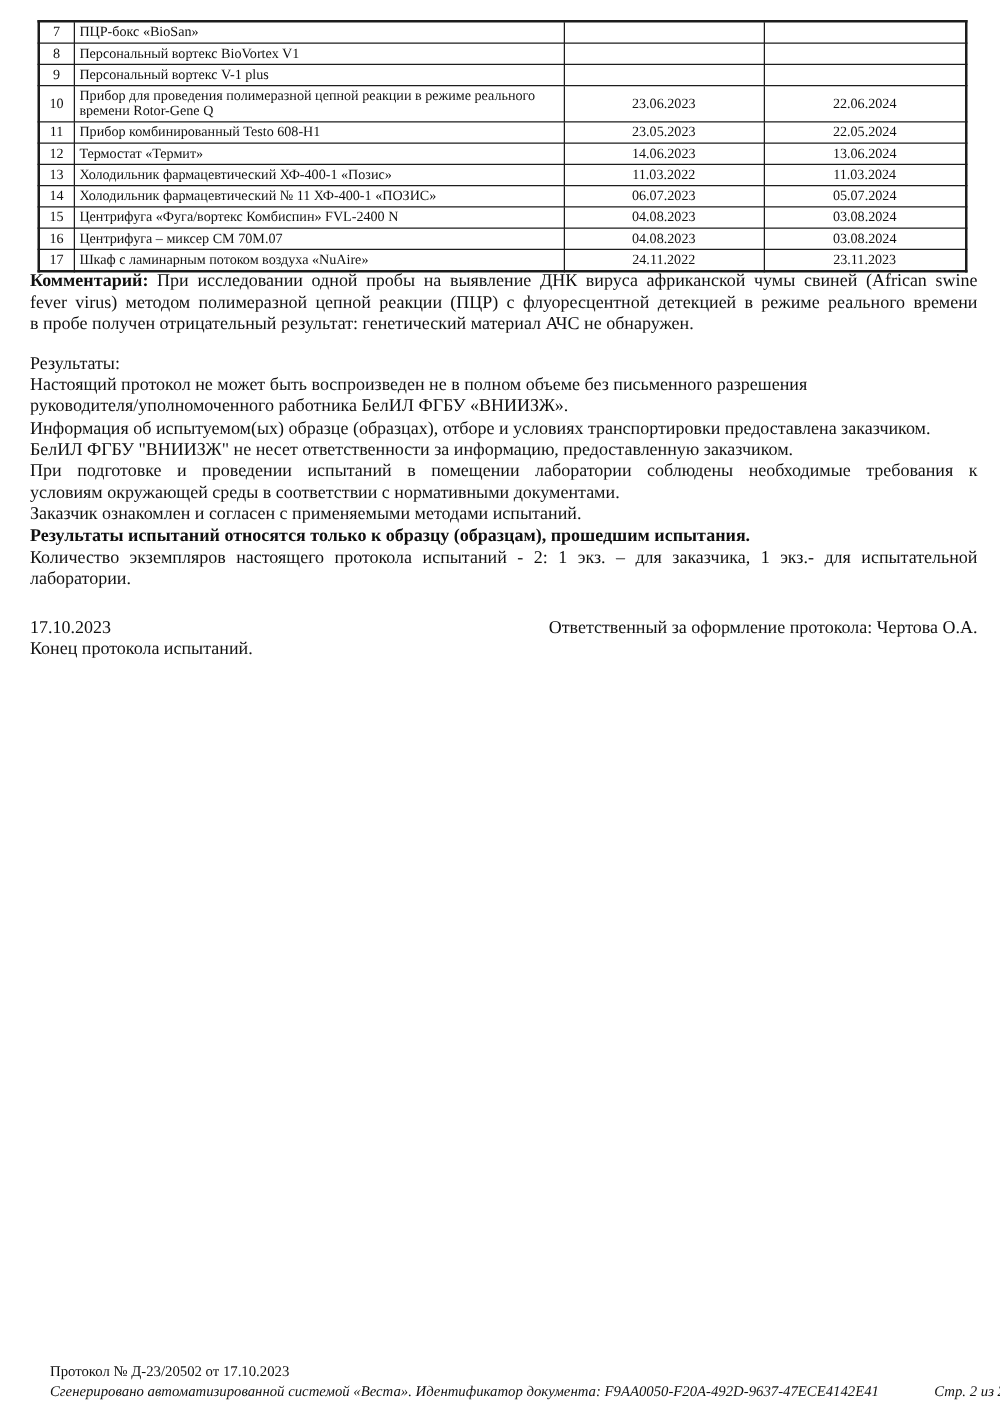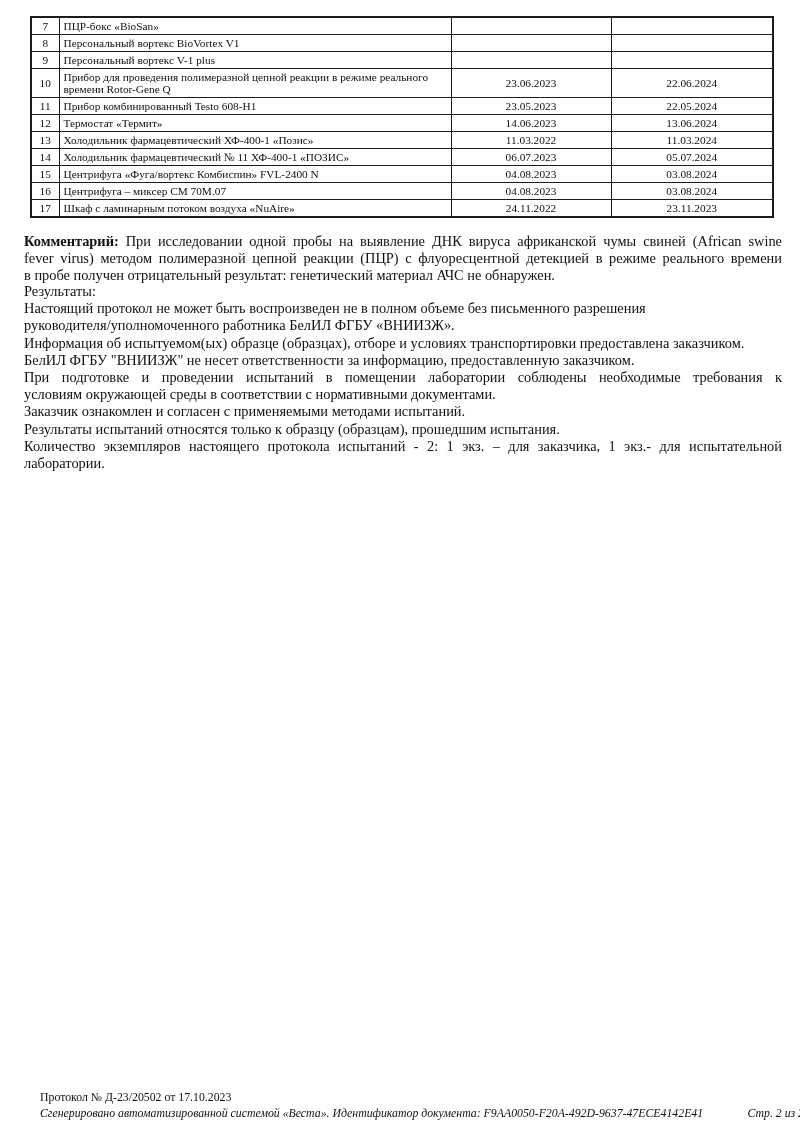--- a/index.html
+++ b/index.html
@@ -27,22 +27,22 @@
   }
   .col-num{width:28px;}
   .col-name{width:392px;}
   .col-d1{width:160px;}
   .col-d2{width:162px;}
   .cell-num,.cell-date{text-align:center;}
   .cell-name{text-align:left;padding-left:5px;font-family:Liberation Serif, serif;}
   
   .textline{white-space:nowrap;}
   .stretch{white-space:normal;text-align:justify;text-align-last:justify;}
-  .bold{font-weight:normal;}
-  .comment{position:absolute;left:24px;top:233px;width:758px;font-size:14.4px;line-height:17.2px;}
+  .bold{font-weight:bold;}
+  .comment{position:absolute;left:24px;top:217px;width:758px;font-size:14.4px;line-height:17.2px;}
   .notes{position:absolute;left:24px;top:283px;width:758px;font-size:14.4px;line-height:17.2px;}
   .sig{position:absolute;left:24px;top:494px;width:758px;font-size:14.4px;line-height:17.2px;}
   .sigrow{display:flex;justify-content:space-between;}
   .footer{position:absolute;left:40px;top:1090px;width:764px;font-size:11.8px;line-height:15.5px;}
   .frow{display:flex;justify-content:space-between;font-style:italic;}
 </style>
 </head>
 <body>
 
 <div class="page">
@@ -137,20 +137,27 @@
     <div class="textline">Информация об испытуемом(ых) образце (образцах), отборе и условиях транспортировки предоставлена заказчиком.</div>
     <div class="textline">БелИЛ ФГБУ "ВНИИЗЖ" не несет ответственности за информацию, предоставленную заказчиком.</div>
     <div class="textline stretch">При подготовке и проведении испытаний в помещении лаборатории соблюдены необходимые требования к</div>
     <div class="textline">условиям окружающей среды в соответствии с нормативными документами.</div>
     <div class="textline">Заказчик ознакомлен и согласен с применяемыми методами испытаний.</div>
     <div class="textline bold">Результаты испытаний относятся только к образцу (образцам), прошедшим испытания.</div>
     <div class="textline stretch">Количество экземпляров настоящего протокола испытаний - 2: 1 экз. – для заказчика, 1 экз.- для испытательной</div>
     <div class="textline">лаборатории.</div>
   </div>
 
+  <div class="sig">
+    <div class="sigrow">
+      <span>17.10.2023</span>
+      <span>Ответственный за оформление протокола: Чертова О.А.</span>
+    </div>
+    <div class="textline">Конец протокола испытаний.</div>
+  </div>
 
   <div class="footer">
     <div class="textline">Протокол № Д-23/20502 от 17.10.2023</div>
     <div class="frow">
       <span>Сгенерировано автоматизированной системой «Веста». Идентификатор документа: F9AA0050-F20A-492D-9637-47ECE4142E41</span>
       <span>Стр. 2 из 2</span>
     </div>
   </div>
 
 </div>

